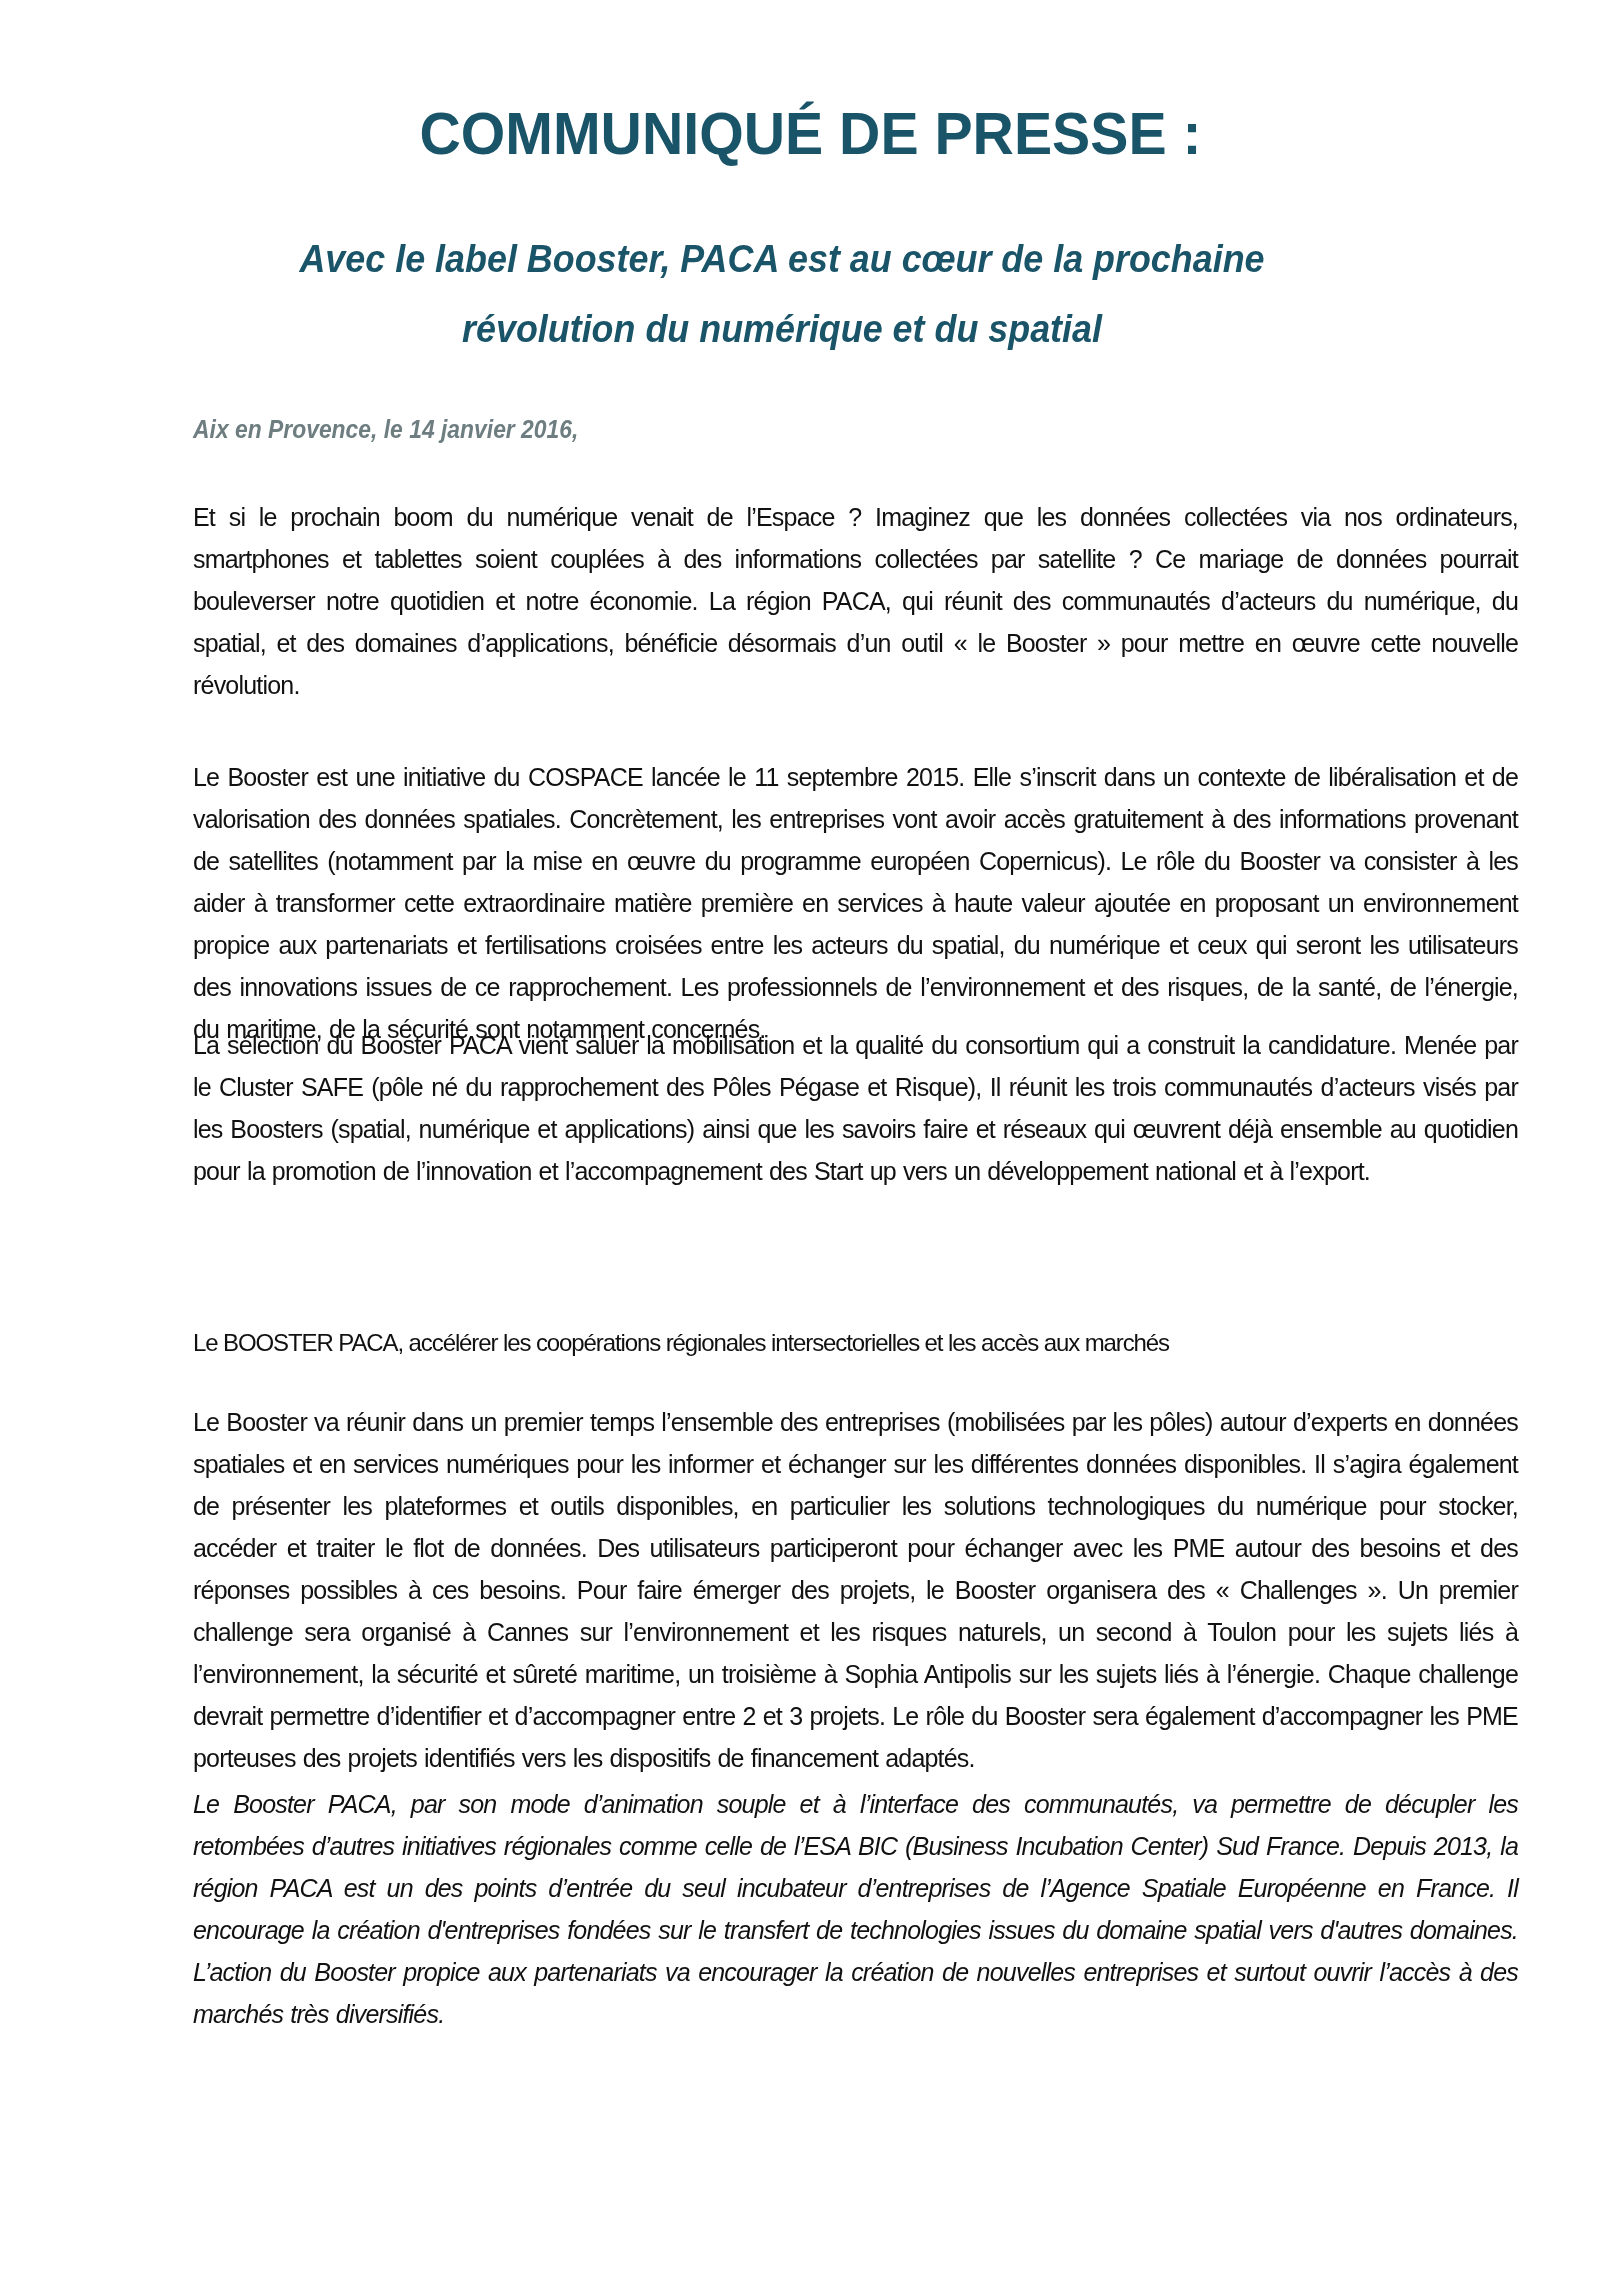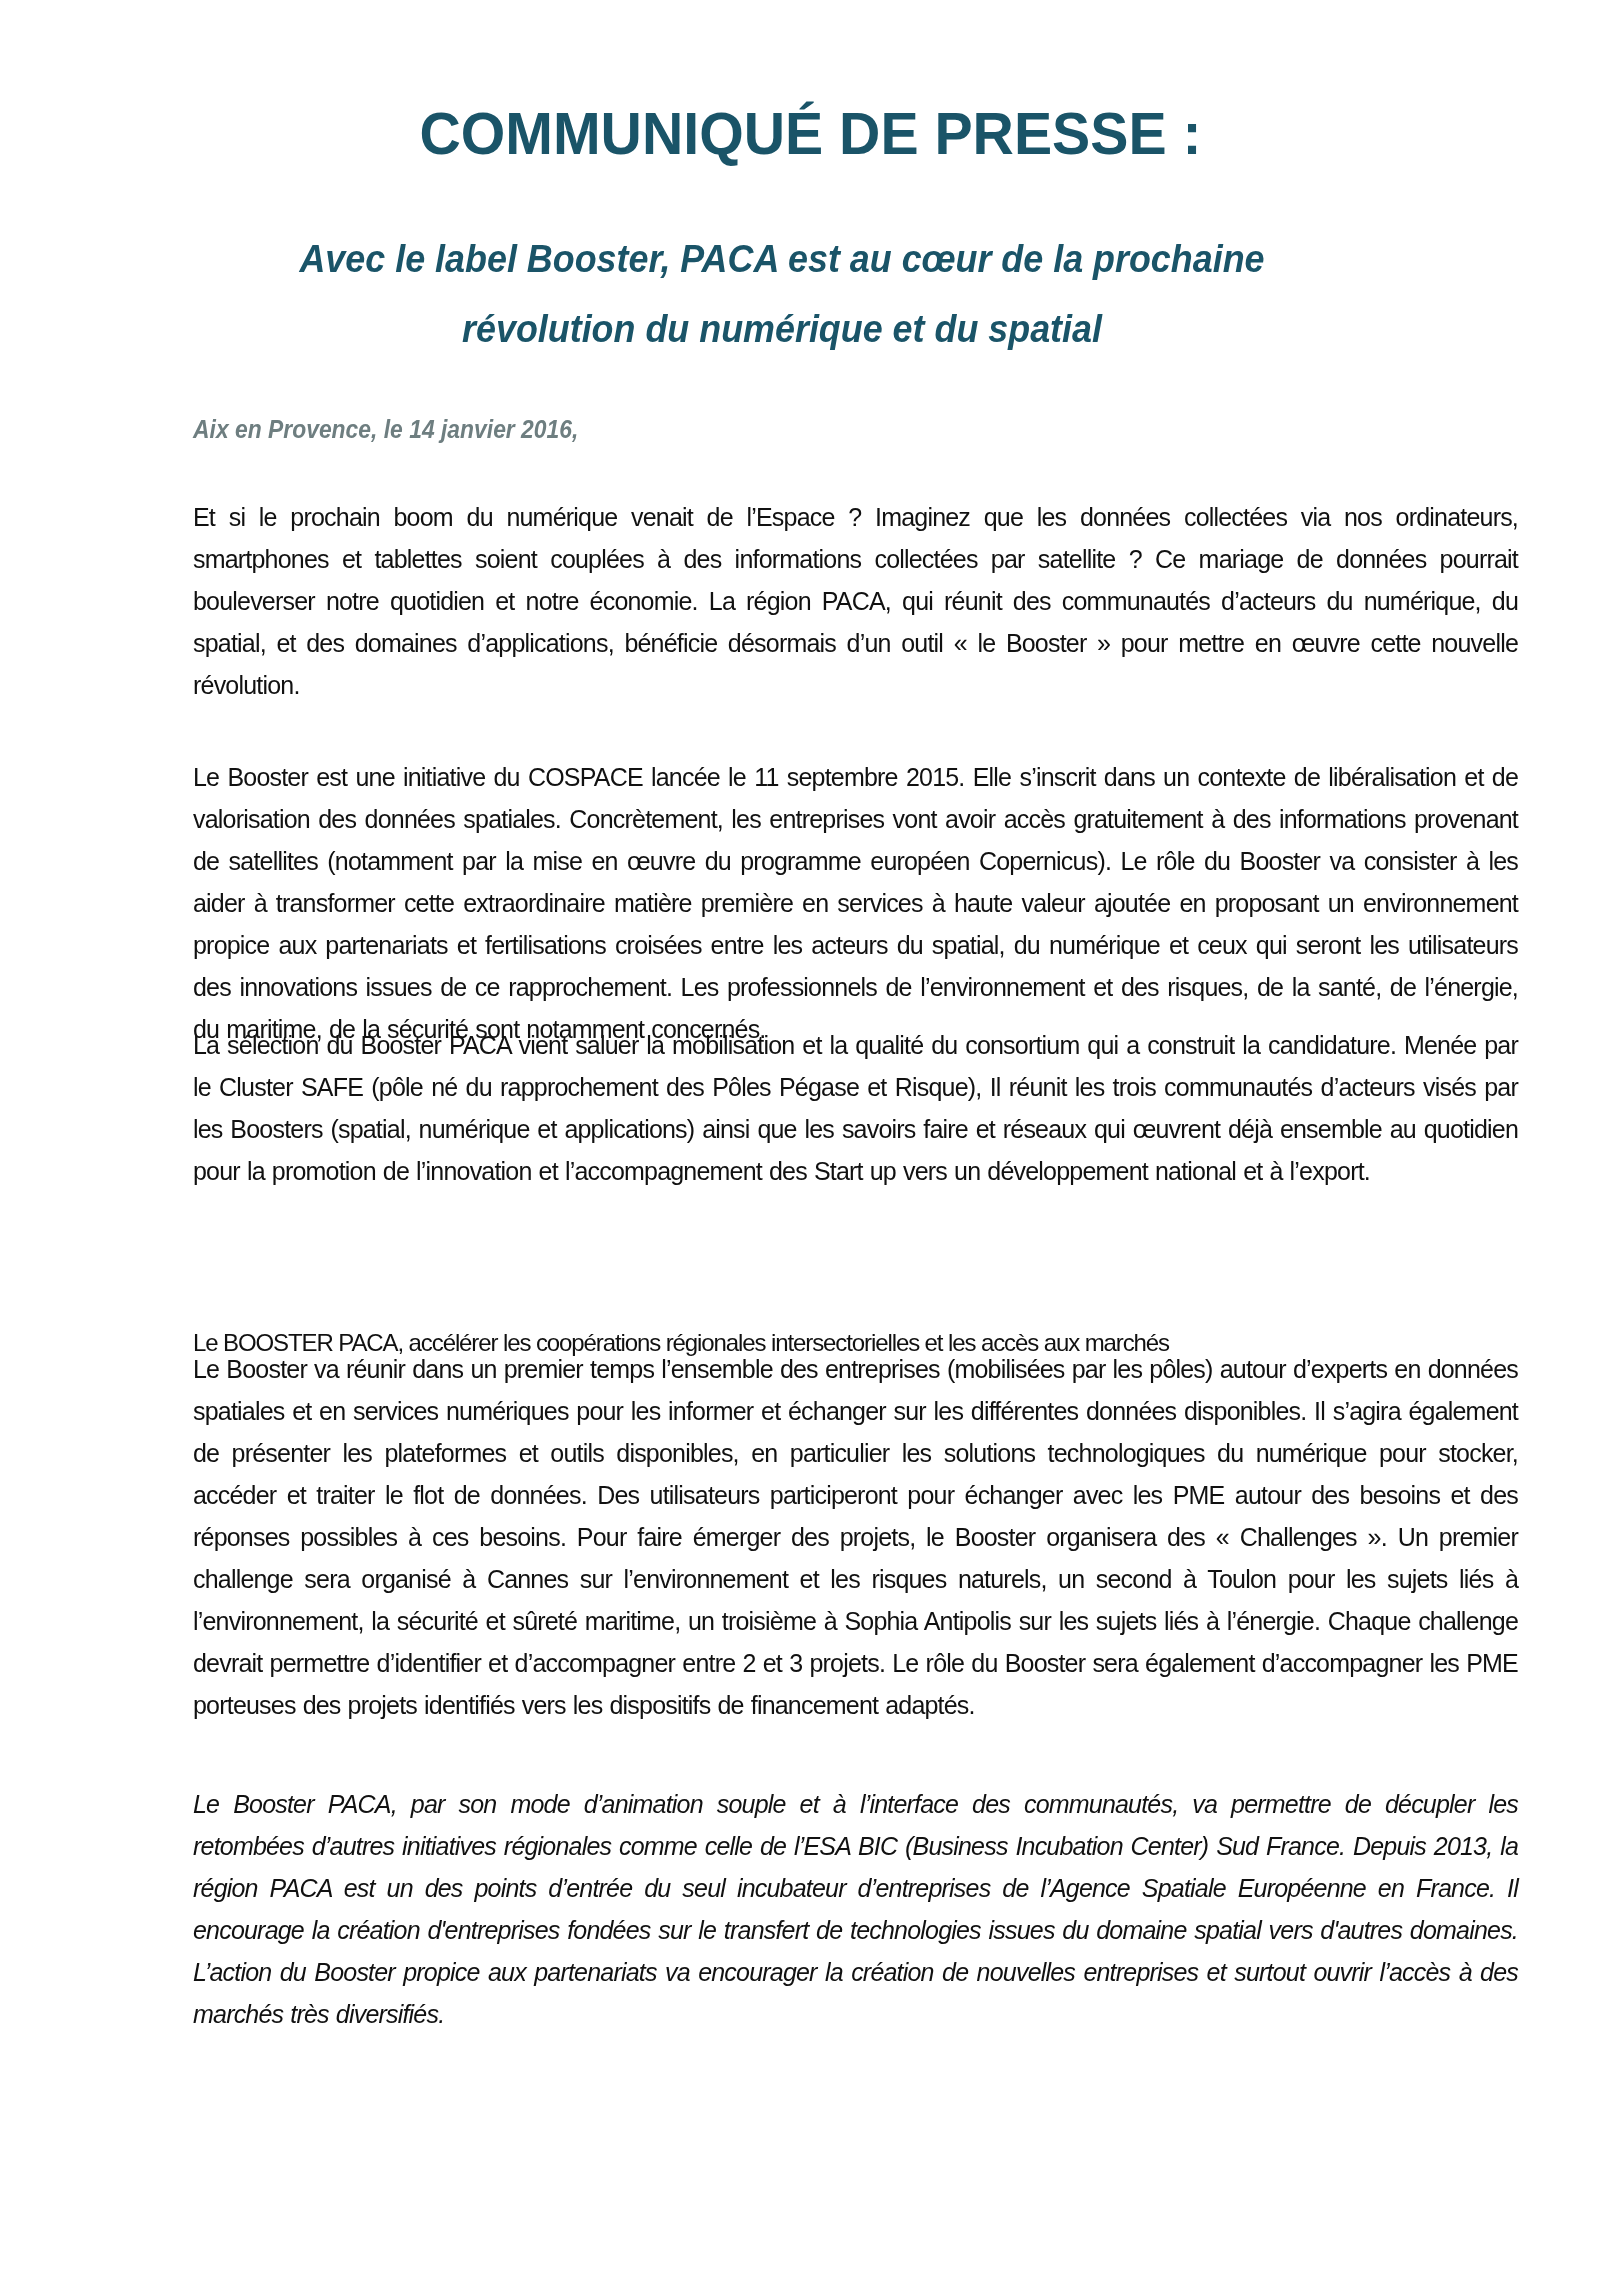--- a/index.html
+++ b/index.html
@@ -77,21 +77,21 @@
     left: 193px;
     top: 1329px;
     font-family: "Liberation Sans", sans-serif;
     font-weight: normal;
     font-size: 24px;
     color: #111111;
     margin: 0;
     letter-spacing: -1.1px;
     white-space: nowrap;
   }
-  .p4 { top: 1348px; }
+  .p4 { top: 1401px; }
   .p5 { top: 1783px; font-style: italic; }
 </style>
 </head>
 <body>
 
 <div class="page">
 
   <h1 class="title">COMMUNIQUÉ DE PRESSE :</h1>
 
   <h2 class="subtitle">

